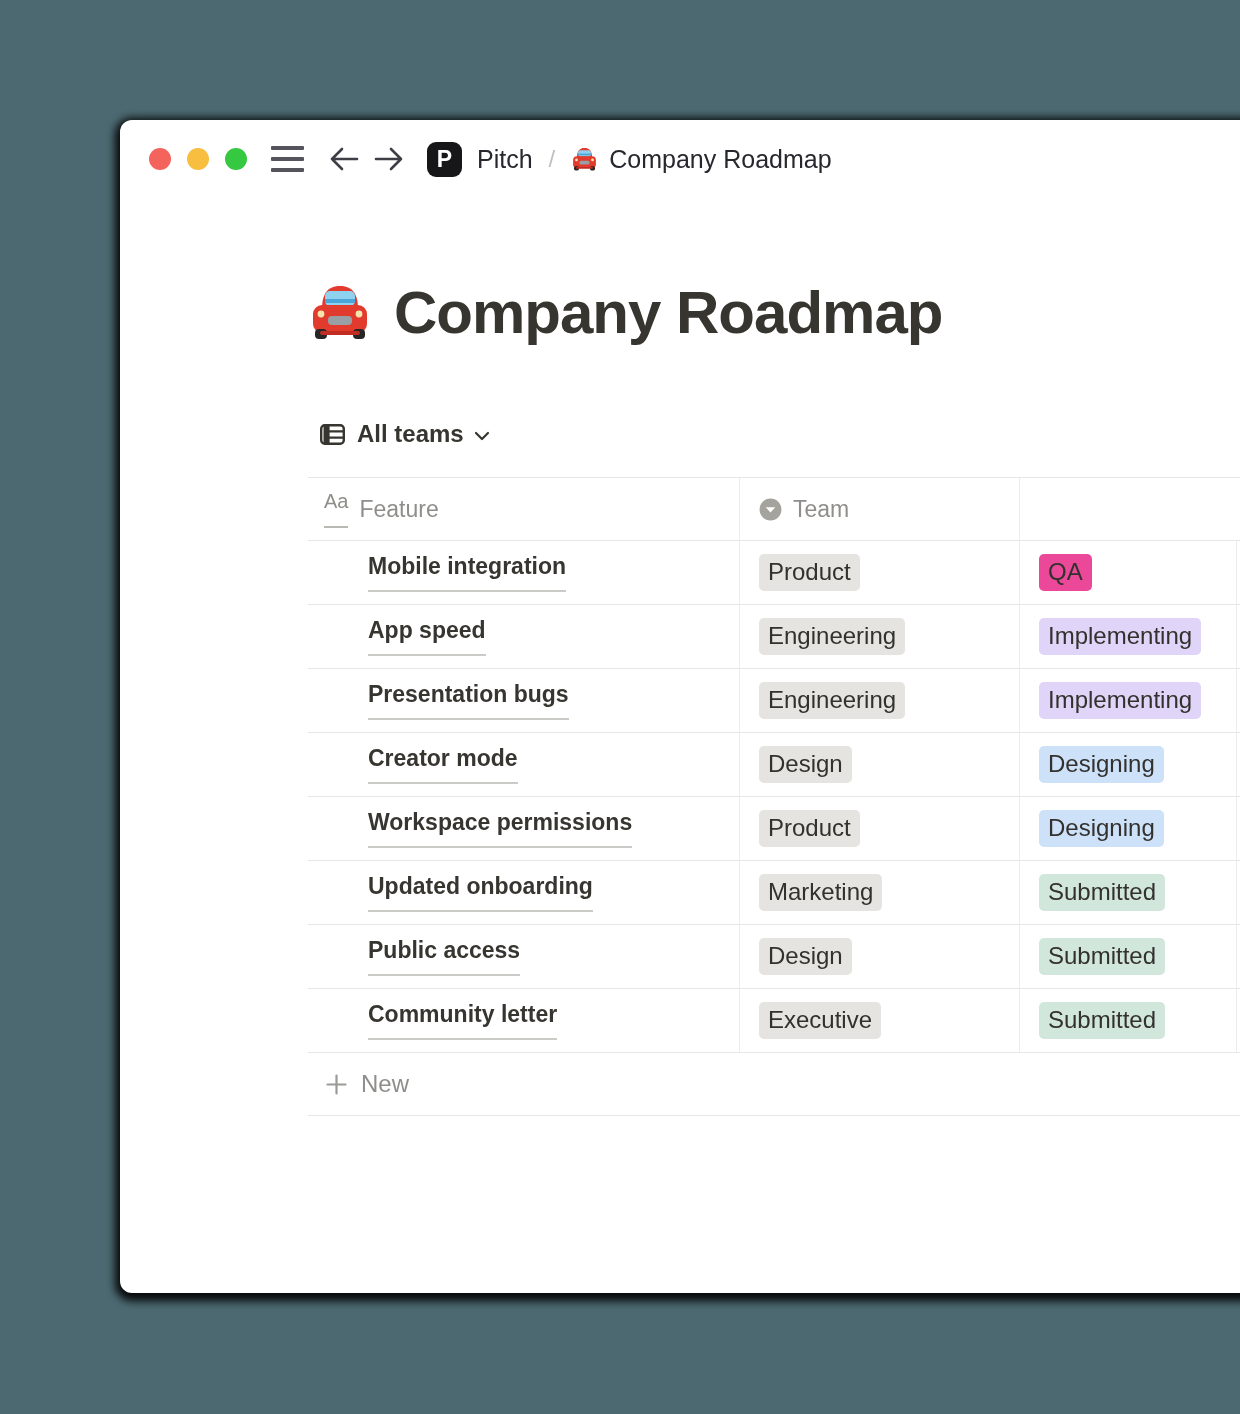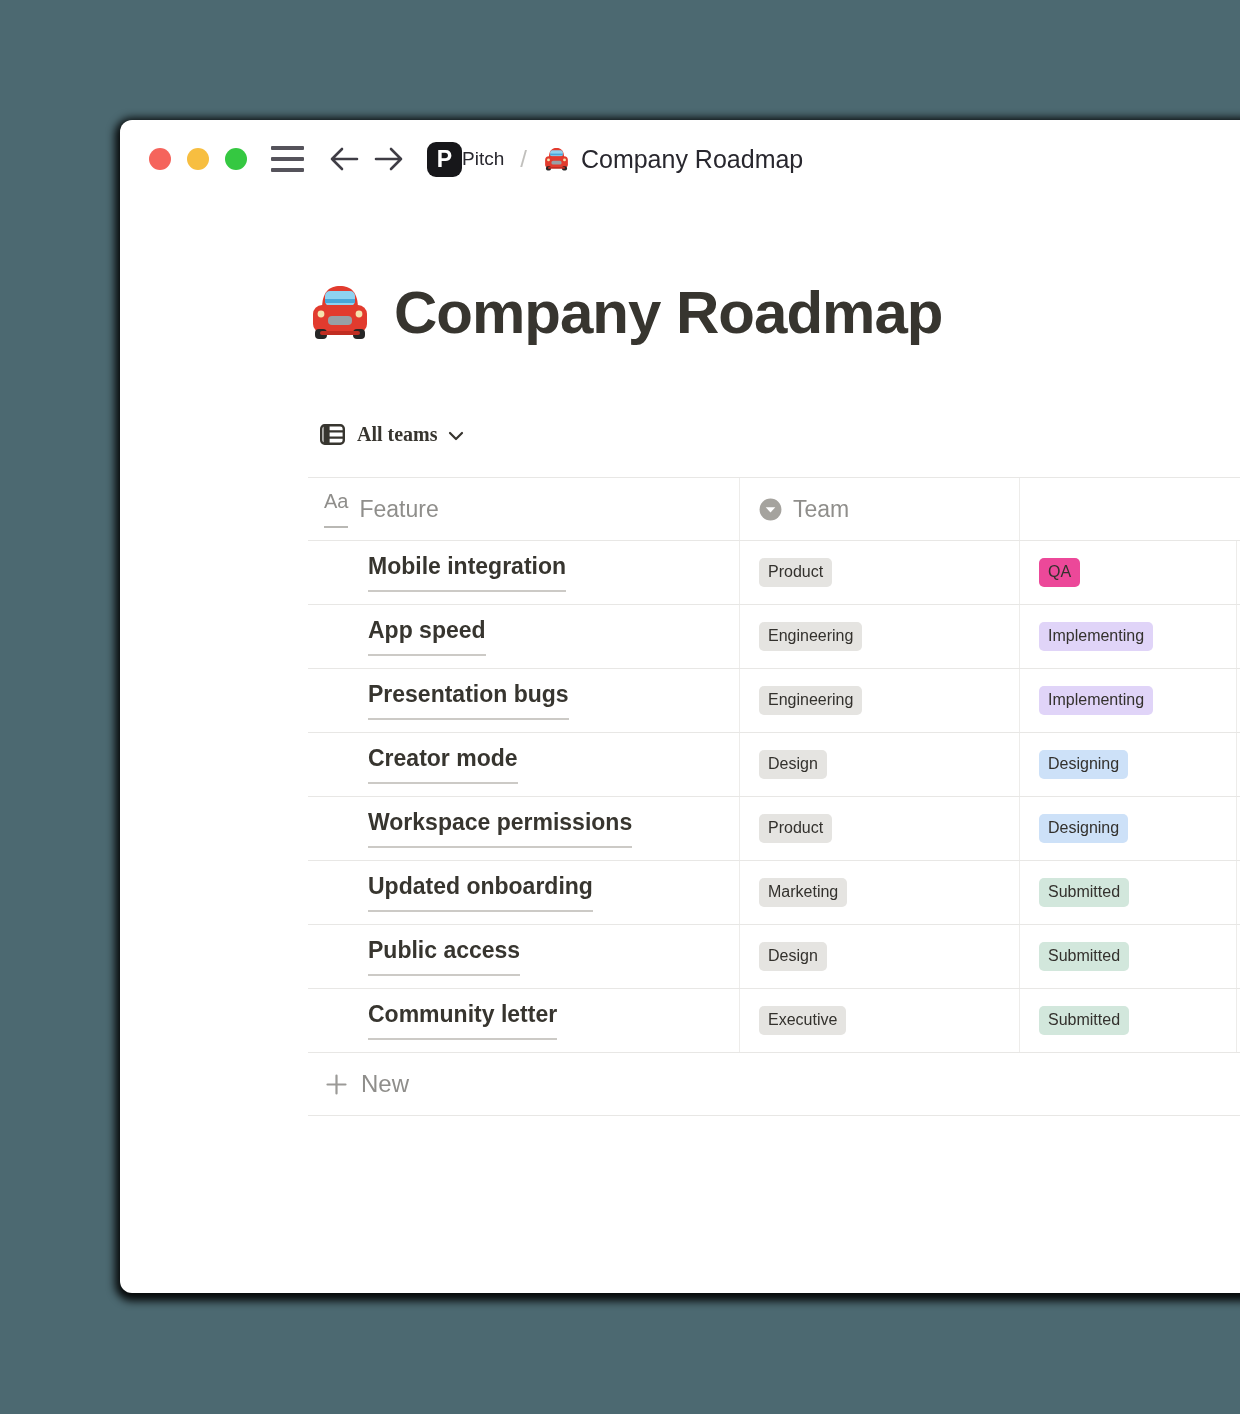--- a/index.html
+++ b/index.html
@@ -22,48 +22,48 @@
   .dot.red { background:var(--traffic_red); }
   .dot.yellow { background:var(--traffic_yellow); }
   .dot.green { background:var(--traffic_green); }
   .hamburger { margin-left:24px; width:33px; display:flex; flex-direction:column; gap:7px; cursor:pointer; }
   .hamburger span { display:block; height:4px; background:#55535b; border-radius:1px; }
   .nav-arrow { margin-left:24px; width:32px; height:30px; display:flex; align-items:center; justify-content:center; cursor:pointer; }
   .pitch-logo {
     margin-left:22px; width:35px; height:35px; background:#17171a; border-radius:9px;
     color:#fff; font-weight:700; font-size:23px; display:flex; align-items:center; justify-content:center;
   }
-  .crumb-app { font-size:19px; color:#28272e; }
+  .crumb-app { margin-left:15px; font-size:25px; color:#28272e; }
   .crumb-sep { margin-left:16px; font-size:24px; color:#c1c0bd; }
   .crumb-car { margin-left:16px; width:27px; height:27px; }
   .crumb-page { margin-left:11px; font-size:25px; color:#28272e; }
   
   .title-row { position:absolute; top:158px; left:188px; display:flex; align-items:center; }
   .title-car { width:64px; height:64px; margin-right:22px; }
   .page-title { font-size:60px; font-weight:700; color:var(--text_dark); letter-spacing:-1px; }
   
   .view-bar { position:absolute; top:294px; left:199px; right:0; height:40px; display:flex; align-items:center; }
   .view-icon { width:27px; height:27px; margin-right:11px; }
-  .view-label { font-size:20px; font-weight:700; color:var(--text_dark);font-family:Liberation Serif, serif; }
+  .view-label { font-size:24px; font-weight:700; color:var(--text_dark); }
   .view-chevron { margin-left:10px; margin-top:4px; }
   
   .table { position:absolute; top:357px; left:188px; width:972px; }
   .t-row { display:flex; height:64px; border-bottom:1px solid var(--border_row); }
   .t-header { border-top:1px solid var(--border_row); }
   .cell { display:flex; align-items:center; height:100%; }
   .c-feature { width:432px; padding-left:16px; border-right:1px solid var(--border_col); }
   .c-team    { width:280px; padding-left:19px; border-right:1px solid var(--border_col); }
   .c-stage   { width:217px; padding-left:19px; border-right:1px solid var(--border_col); }
   .c-extra   { flex:1; }
   .hdr-label { font-size:23px; color:var(--text_gray); }
   .aa-icon { font-size:20px; color:var(--text_gray); border-bottom:2px solid #b9b8b4; line-height:1; padding-bottom:15px; margin-right:11px; }
   .sel-icon { width:23px; height:23px; margin-right:11px; }
   .feature-title { font-size:23px; font-weight:700; color:var(--text_dark);
     border-bottom:2px solid #cccac6; padding-bottom:10px; cursor:pointer;margin-left:44px; }
-  .tag { display:inline-block; font-size:16px; color:var(--tag_text); line-height:1;
+  .tag { display:inline-block; font-size:24px; color:var(--tag_text); line-height:1;
     padding:6px 9px 7px; border-radius:5px; white-space:nowrap; }
   .tag-team { background:var(--tag_gray_bg); }
   .new-row { display:flex; align-items:center; height:63px; border-bottom:1px solid var(--border_row);
     padding-left:17px; cursor:pointer; }
   .new-label { font-size:24px; color:var(--text_gray); margin-left:13px; }
   svg { display:block; }
 </style>
 </head>
 <body>
 

